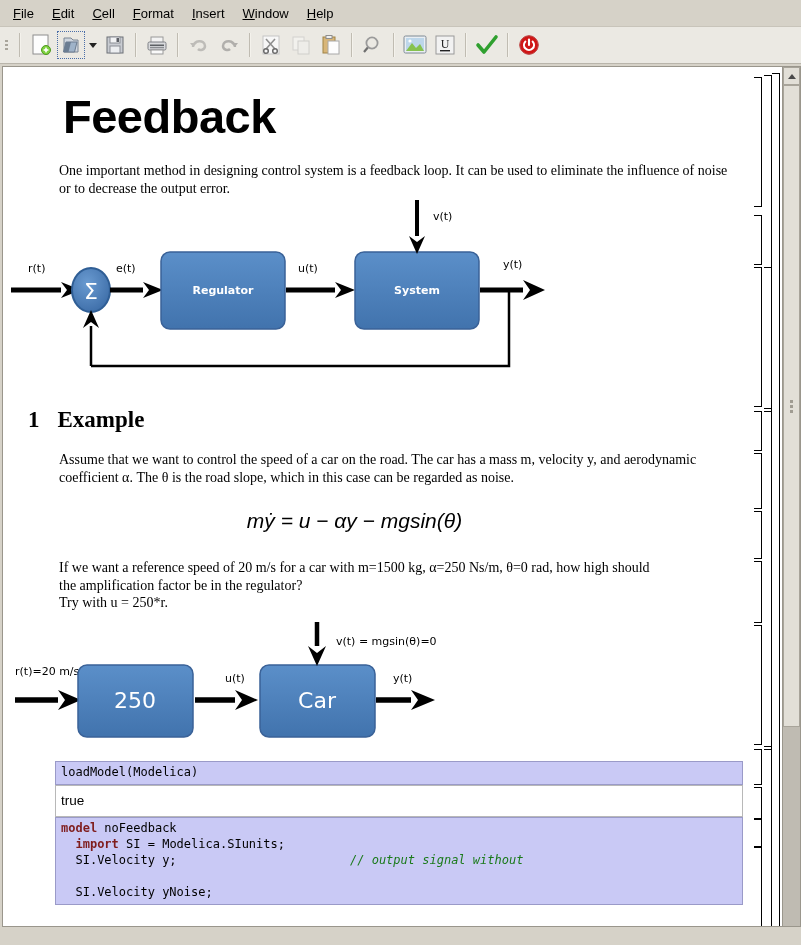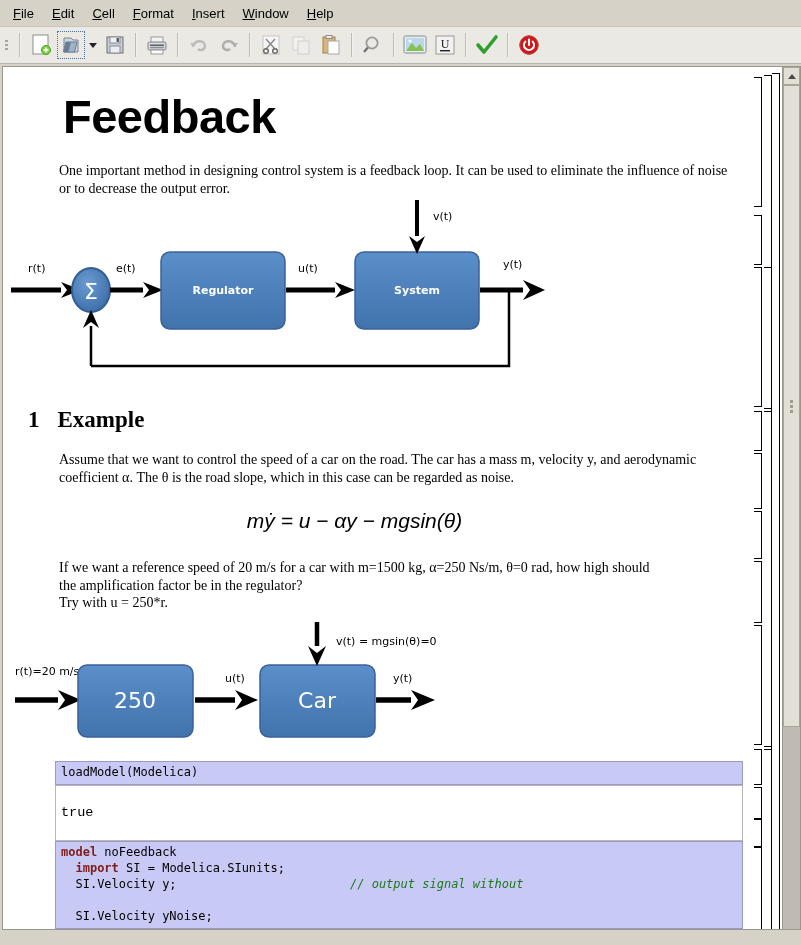--- a/index.html
+++ b/index.html
@@ -197,25 +197,25 @@
     color: #000;
     padding: 3px 5px;
     white-space: pre-wrap;
     box-sizing: border-box;
   }
   .cell-output {
     margin-left: 52px;
     width: 688px;
     background: #ffffff;
     border: 1px solid #b8b8b8;
-    font-family: Liberation Mono, monospace;
+    font-family: Liberation Sans, sans-serif;
     font-size: 13.5px;
     line-height: 1.33;
     color: #000;
-    padding: 18px 5px;
+    padding: 6px 5px;
     box-sizing: border-box;
   }
   .kw { color: #7f1d1d; font-weight: bold; }
   .cm { color: #1a7a1a; font-style: italic; }
 
   
   .diagram { position: relative; margin-left: 0; }
   svg text.blk {
     font-family: "DejaVu Sans", sans-serif;
     font-size: 11px;

